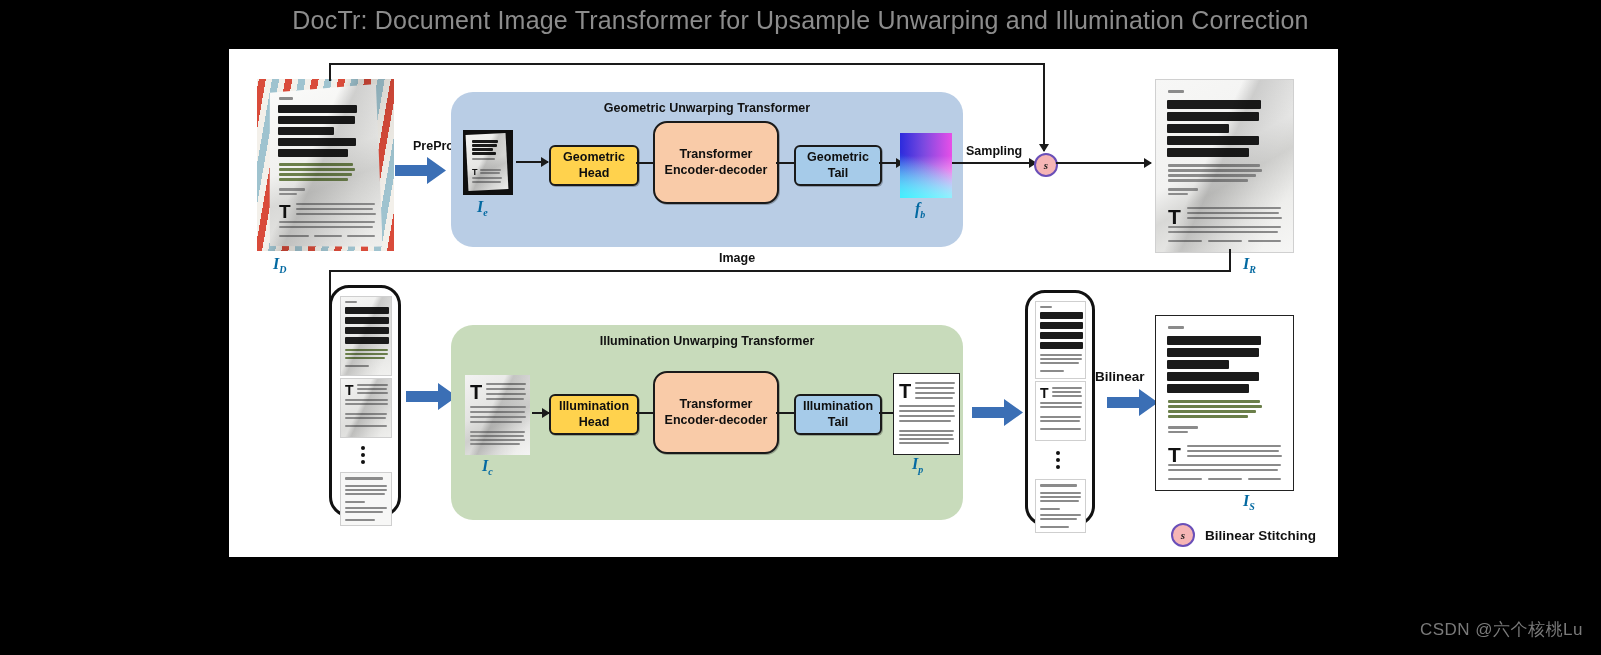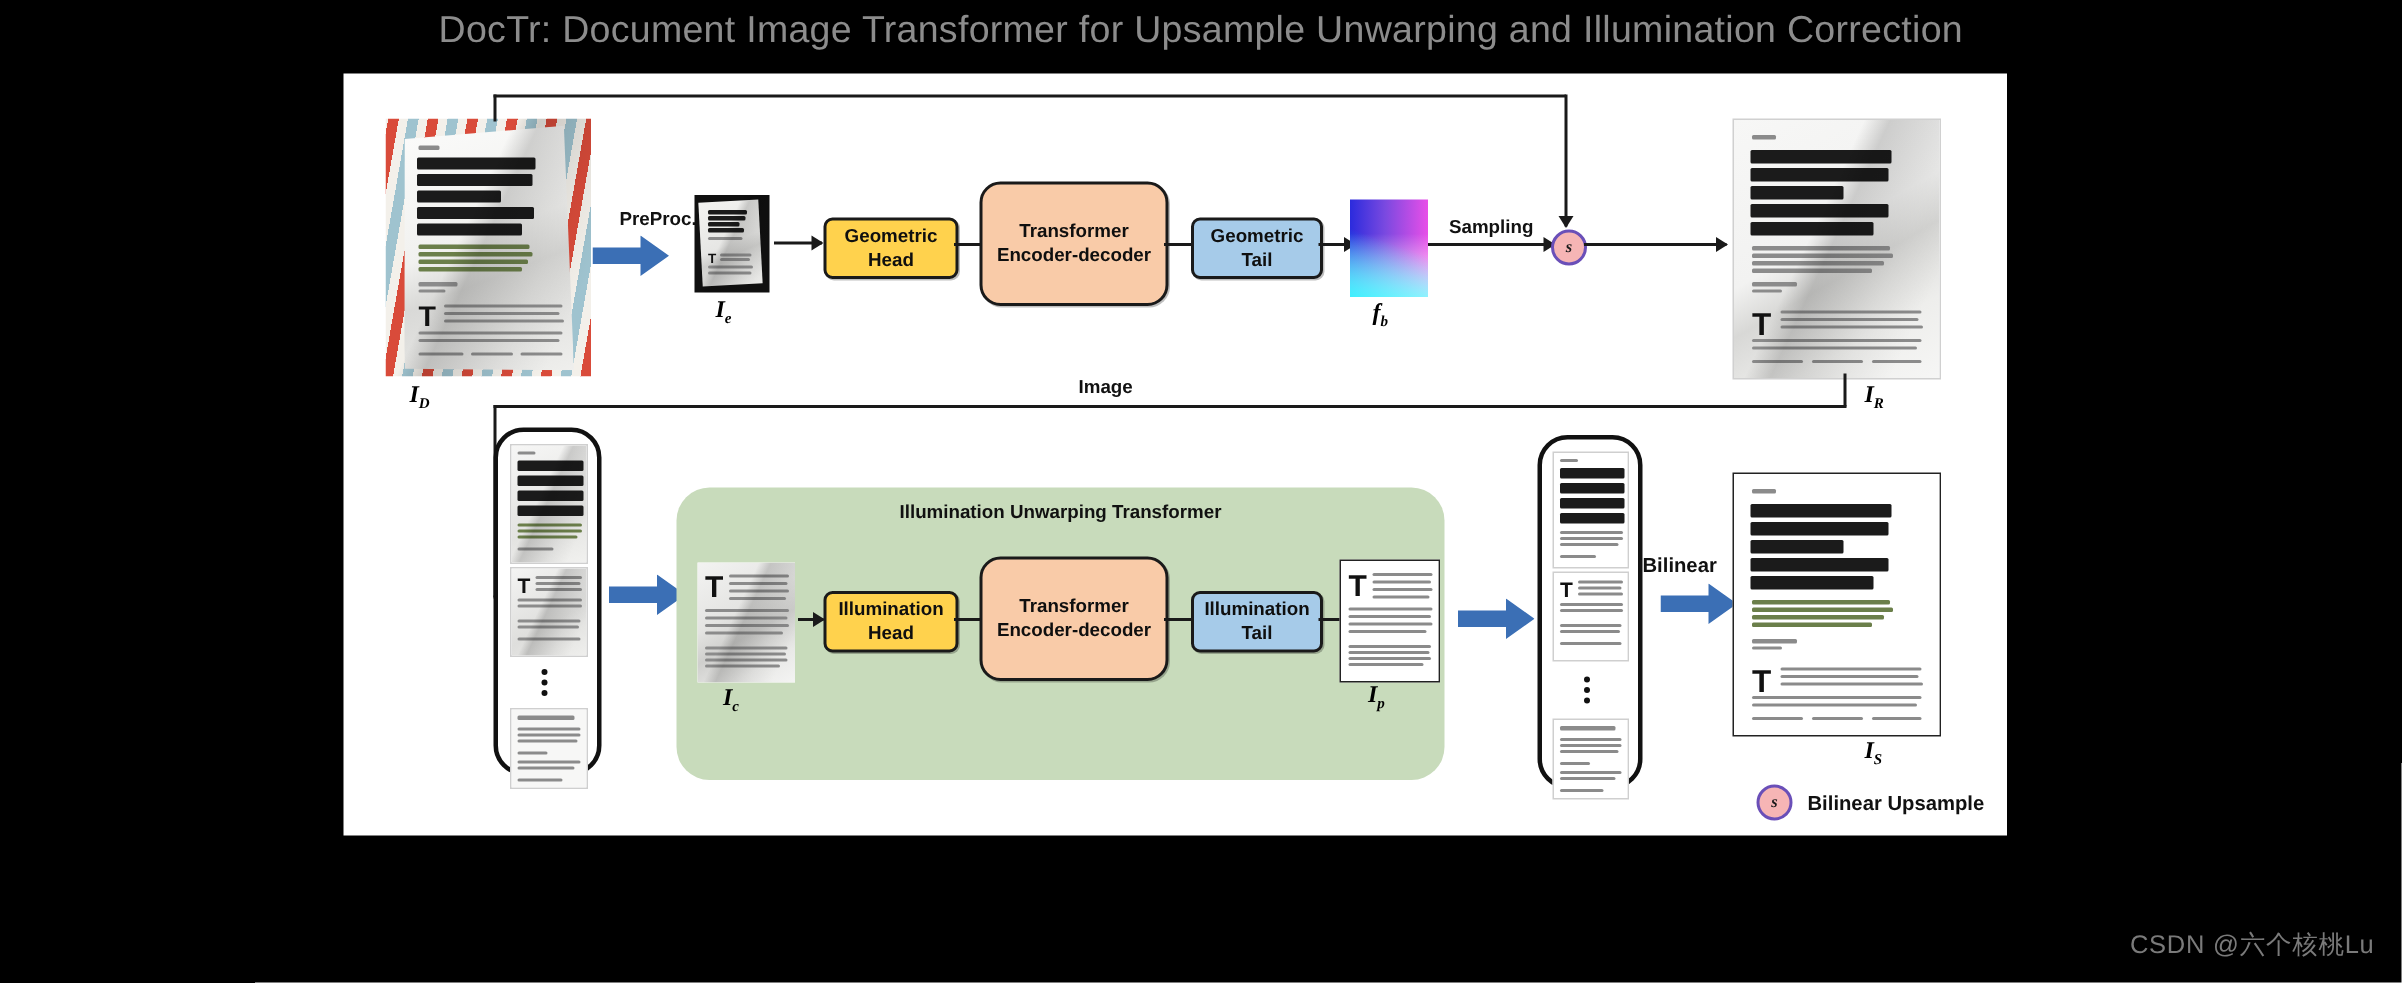--- a/index.html
+++ b/index.html
@@ -60,21 +60,21 @@
 
   
   .blockarrow{position:absolute;}
   .blockarrow svg{display:block;}
 
   .lbl{
     position:absolute;font-weight:bold;font-size:12.5px;color:#111;white-space:nowrap;
   }
   .mathlbl{
     position:absolute;font-family:"Liberation Serif", serif;font-style:italic;
-    font-weight:bold;font-size:16px;color:#000000;white-space:nowrap;
+    font-weight:bold;font-size:16px;color:#0369a1;white-space:nowrap;
   }
   .mathlbl sub{font-size:10px;font-style:italic;}
 
   
   .docimg{position:absolute;overflow:hidden;background:#fff;}
   .stripebg{
     position:absolute;inset:0;
     background:repeating-linear-gradient(-80deg,#d94b3a 0 7px,#f3f0ea 7px 13px,#9fc3cf 13px 20px,#f3f0ea 20px 26px);
   }
   .sheet{
@@ -158,20 +158,23 @@
     <span>I</span><sub>D</sub>
   </div>
 
   <div class="lbl" style="left:164px;top:90px;padding-left:20px;">PreProc.</div>
   <div class="blockarrow" style="left:166px;top:108px;">
     <svg width="51" height="27" viewBox="0 0 51 27">
       <polygon points="0,8 32,8 32,0 51,13.5 32,27 32,19 0,19" fill="#3b6fb5"></polygon>
     </svg>
   </div>
 
+  <div class="stage geo" style="left:222px;top:43px;width:512px;height:155px;">
+    <div class="stage-title">Geometric Unwarping Transformer</div>
+  </div>
 
   <div class="docimg" style="left:234px;top:81px;width:50px;height:65px;background:#101010;">
     <div style="position:absolute;left:4px;top:4px;width:40px;height:56px;
                 background:linear-gradient(160deg,#f3f3f1 0%,#e6e6e4 50%,#cfcfcd 62%,#ececea 100%);
                 transform:rotate(-3deg);"></div>
     <div class="txt-hd" style="left:9px;top:10px;width:26px;height:2.5px;"></div>
     <div class="txt-hd" style="left:9px;top:14px;width:25px;height:2.5px;"></div>
     <div class="txt-hd" style="left:9px;top:18px;width:21px;height:2.5px;"></div>
     <div class="txt-hd" style="left:9px;top:22px;width:24px;height:2.5px;"></div>
     <div class="txt-grey" style="left:9px;top:28px;width:23px;height:1.5px;"></div>
@@ -476,18 +479,18 @@
     <div class="txt-grey" style="left:92px;top:162px;width:33px;height:1.8px;"></div>
   </div>
   <div class="mathlbl" style="left:1014px;top:443px;">
     <span>I</span><sub>S</sub>
   </div>
 
   <div class="legend-row" style="left:942px;top:474px;">
     <div class="scircle" style="position:relative;left:0;top:0;">
       <span>s</span>
     </div>
-    <div class="legend-label">Bilinear Upsample</div>
+    <div class="legend-label">Bilinear Stitching</div>
   </div>
 
 </div>
 
 <div class="watermark">CSDN @六个核桃Lu</div>
 
 </body></html>

